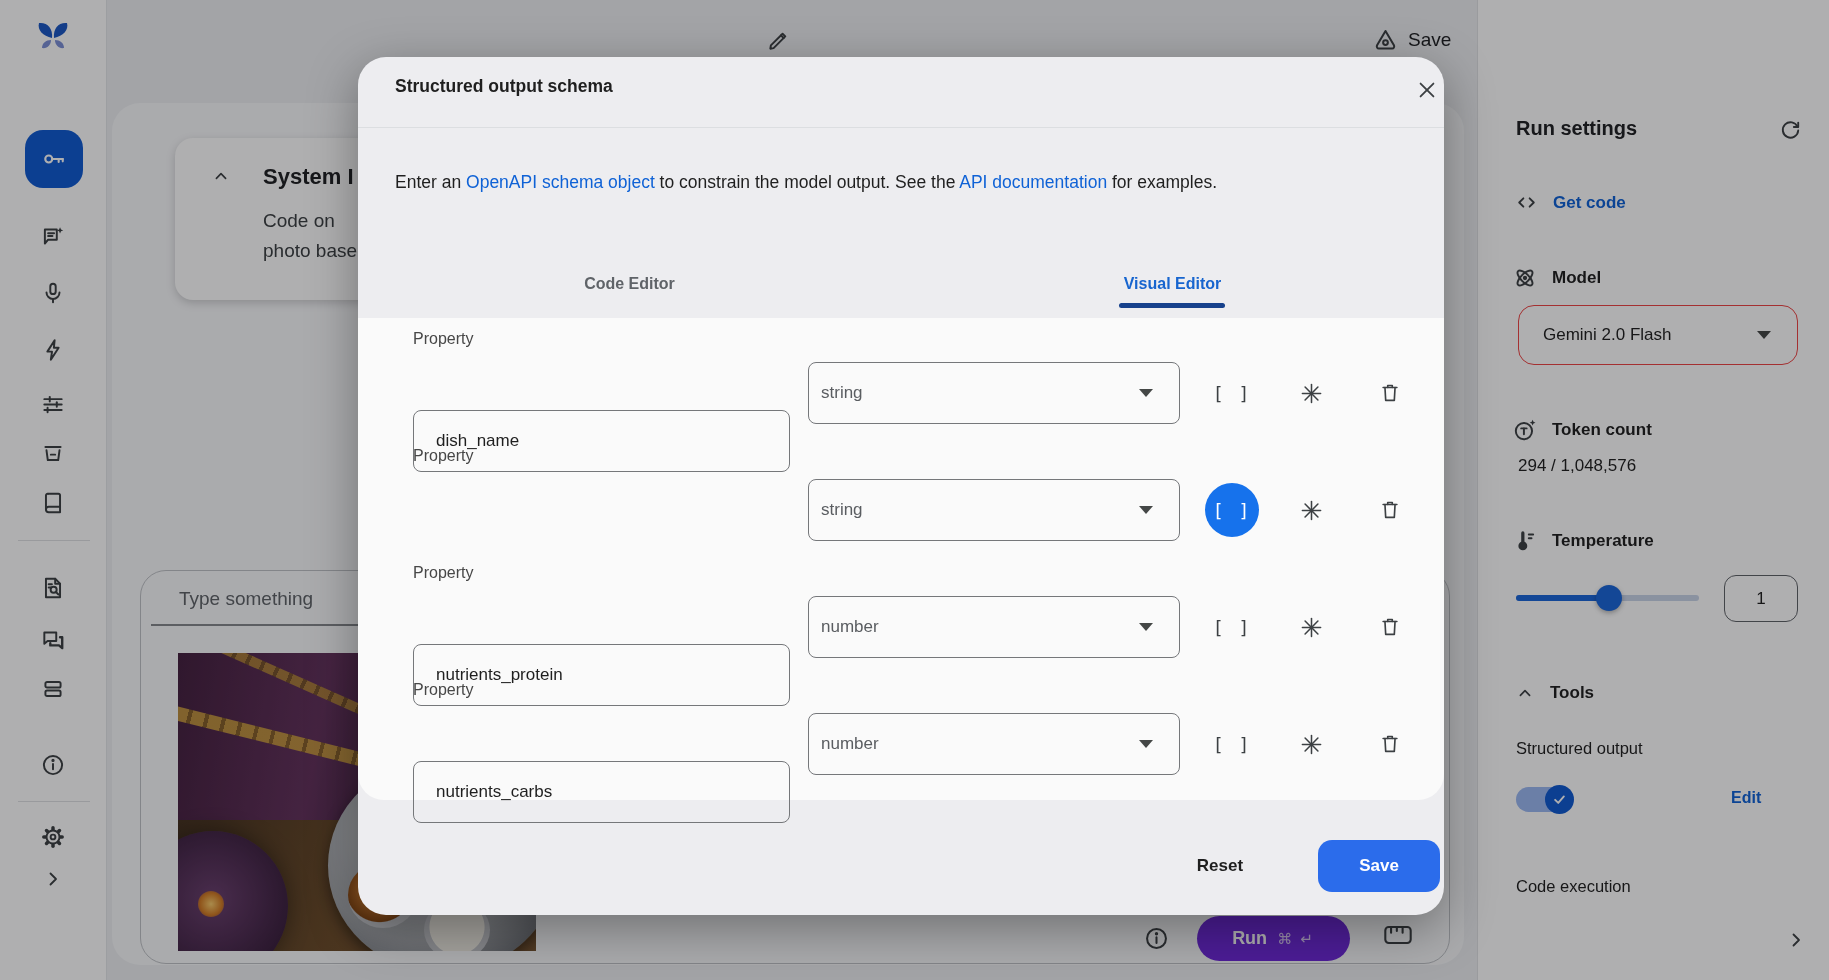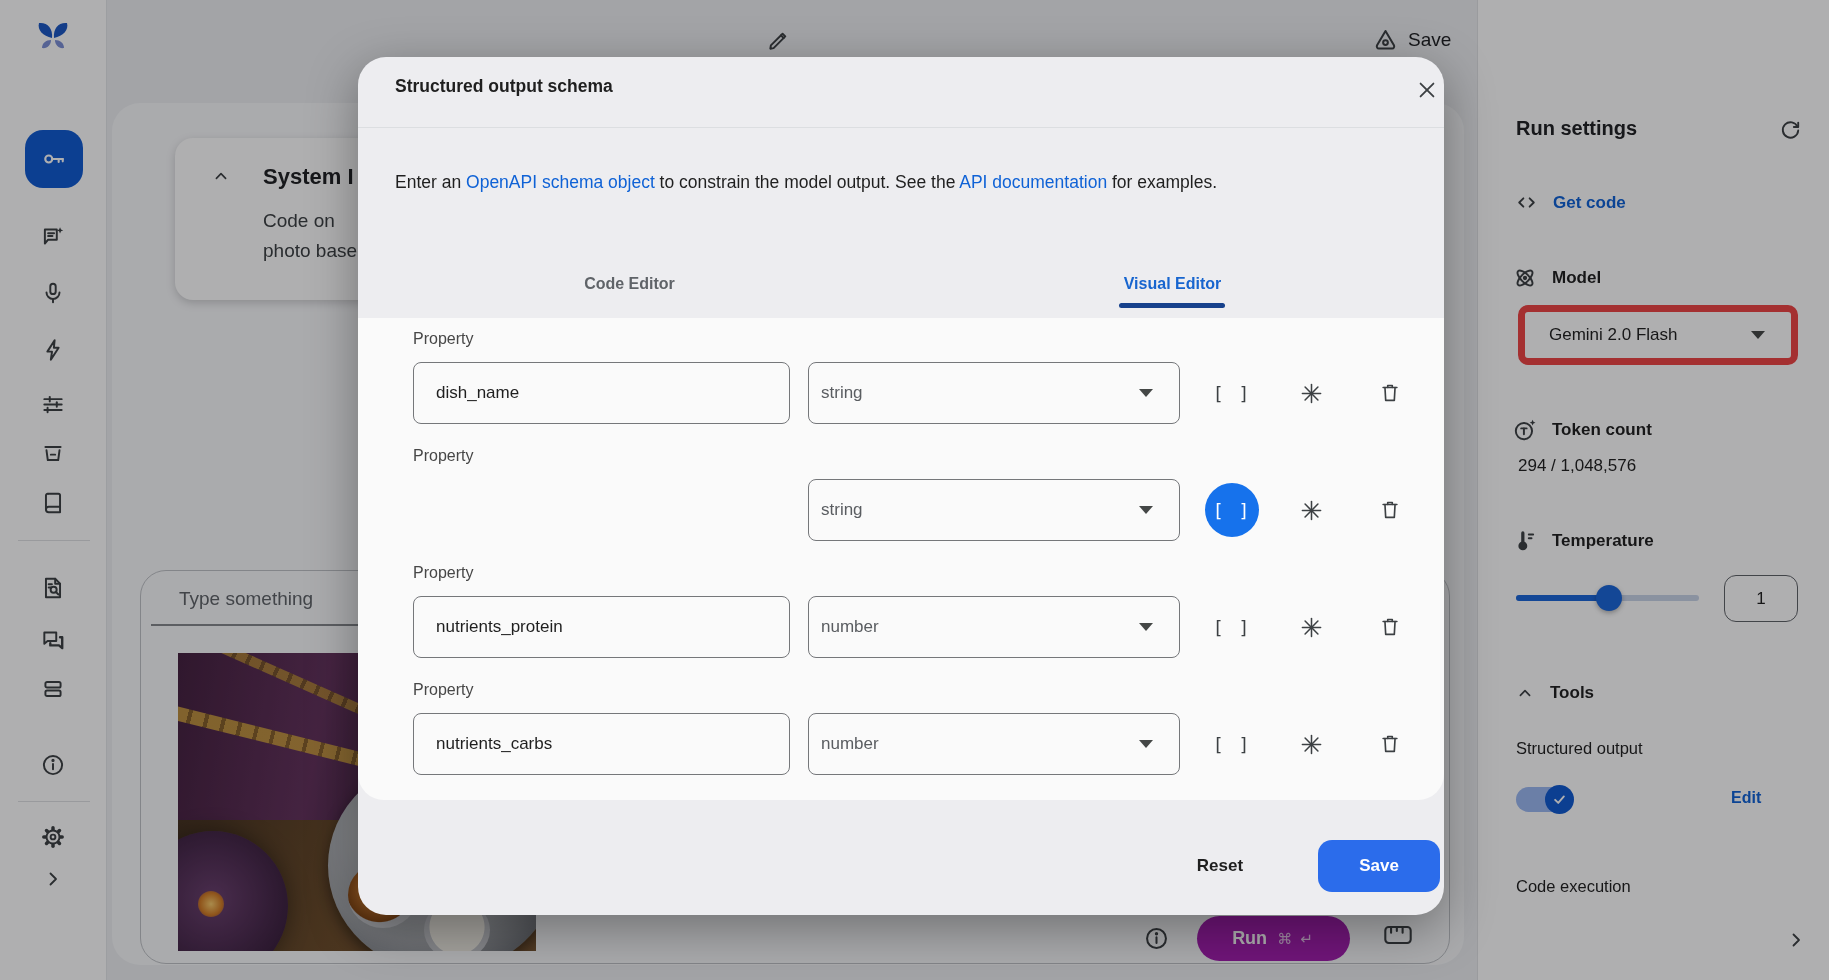--- a/index.html
+++ b/index.html
@@ -39,29 +39,29 @@
   .plate{position:absolute;left:150px;top:105px;width:230px;height:215px;border-radius:50%;background:radial-gradient(circle at 40% 35%,#d9dadc,#a4a7ab 55%,#6d7075 78%,#4a4c50 100%);box-shadow:0 6px 14px rgba(0,0,0,.45);}
   .bowl{position:absolute;border-radius:50%;}
   .bowl.green{left:30px;top:28px;width:78px;height:72px;background:radial-gradient(circle at 50% 42%,#4a7a2e 0 58%,#c7c9cd 60%);}
   .lime{position:absolute;left:60px;top:42px;width:26px;height:18px;border-radius:50% 50% 10% 10%;background:#b9d45e;border:2px solid #7da33c;}
   .bowl.orange{left:20px;top:104px;width:70px;height:66px;background:radial-gradient(circle at 45% 40%,#c4742a 0 35%,#8a4a14 60%,#c7c9cd 62%);}
   .bowl.white{left:96px;top:142px;width:66px;height:60px;background:radial-gradient(circle at 50% 45%,#efece4 0 58%,#c0c2c6 60%);}
   .bowl.top{left:118px;top:-6px;width:66px;height:56px;background:radial-gradient(circle at 50% 55%,#b0541f 0 58%,#c7c9cd 60%);}
   .candle{position:absolute;left:-40px;top:178px;width:150px;height:150px;border-radius:50%;background:radial-gradient(circle at 50% 45%,#6a3f6e,#3a1f3d 72%);box-shadow:0 0 22px rgba(0,0,0,.4);}
   .flame{position:absolute;left:60px;top:60px;width:26px;height:26px;border-radius:50%;background:radial-gradient(circle,#f6c96b,#d07a24 60%,rgba(100,40,10,0));}
 
-  .run-btn{position:absolute;left:1197px;top:916px;width:153px;height:45px;border-radius:23px;background:#a21caf;color:#fff;display:flex;align-items:center;justify-content:center;gap:10px;font-size:18px;font-weight:700;}
+  .run-btn{position:absolute;left:1197px;top:916px;width:153px;height:45px;border-radius:23px;background:#6d28d9;color:#fff;display:flex;align-items:center;justify-content:center;gap:10px;font-size:18px;font-weight:700;}
   .run-sc{font-weight:400;font-size:15px;opacity:.75;letter-spacing:2px;}
 
   
   .right-panel{position:absolute;left:1477px;top:0;width:352px;height:980px;background:#ffffff;border-left:1px solid #e0e2e5;}
   .rp-title{position:absolute;left:38px;top:117px;font-size:20px;font-weight:700;color:#202124;}
   .rp-label{font-size:17px;font-weight:700;color:#1f1f1f;}
   .rp-row{position:absolute;display:flex;align-items:center;gap:14px;}
-  .rp-select{position:absolute;left:40px;top:305px;width:280px;height:60px;border-radius:10px;border:7px solid #ef4444;display:flex;align-items:center;}
+  .rp-select{position:absolute;left:40px;top:305px;width:280px;height:60px;border-radius:16px;border:1px solid #ef4444;display:flex;align-items:center;}
   .rp-select span{margin-left:24px;font-size:17px;color:#1f1f1f;}
   .caret{width:0;height:0;border-left:7px solid transparent;border-right:7px solid transparent;border-top:8px solid #444746;}
   .rp-select .caret{position:absolute;right:26px;}
   .tok-val{position:absolute;left:40px;top:456px;font-size:17px;color:#1f1f1f;}
   .slider-track{position:absolute;left:38px;top:595px;width:183px;height:6px;border-radius:3px;background:#c9d4e8;}
   .slider-fill{width:93px;height:6px;border-radius:3px;background:#1a66d9;}
   .slider-thumb{position:absolute;left:-13px;top:-10px;width:26px;height:26px;border-radius:50%;background:#1a66d9;box-shadow:0 2px 5px rgba(0,0,0,.3);}
   .temp-box{position:absolute;left:246px;top:575px;width:74px;height:47px;border-radius:12px;border:1px solid #5f6368;display:flex;align-items:center;justify-content:center;font-size:17px;color:#1f1f1f;}
   .so-label{position:absolute;left:38px;top:739px;font-size:16.5px;color:#1f1f1f;}
   .toggle{position:absolute;left:38px;top:787px;width:56px;height:25px;border-radius:13px;background:#9bb8f2;}
@@ -76,21 +76,21 @@
   .m-title{position:absolute;left:37px;top:19px;font-size:17.5px;font-weight:700;color:#1f1f1f;}
   .m-close{position:absolute;left:1047px;top:11px;width:44px;height:44px;display:flex;align-items:center;justify-content:center;cursor:pointer;}
   .m-div{position:absolute;left:0;top:70px;width:1086px;height:1px;background:#dcdee1;}
   .m-desc{position:absolute;left:37px;top:110px;width:1020px;font-size:17.5px;color:#1f1f1f;line-height:30px;white-space:nowrap;}
   .m-desc a{color:#0f62d6;text-decoration:none;}
   .tab{position:absolute;top:210px;width:543px;height:34px;display:flex;align-items:center;justify-content:center;font-size:16px;font-weight:700;color:#5f6368;cursor:pointer;}
   .tab.active{color:#1765cf;}
   .tab-underline{position:absolute;left:761px;top:246px;width:106px;height:5px;border-radius:3px;background:#17418c;}
   .props{position:absolute;left:0;top:261px;width:1086px;height:482px;background:#fafafa;border-radius:0 0 26px 26px;}
   .prop-label{position:absolute;left:55px;font-size:16px;color:#474747;}
-  .prop-name{position:absolute;left:55px;width:377px;height:62px;border-radius:8px;border:1.4px solid #75777a;background:transparent;padding:0 22px;font-size:17px;color:#1f1f1f;outline:none;}
+  .prop-name{position:absolute;left:55px;width:377px;height:62px;border-radius:8px;border:1.4px solid #75777a;background:transparent;padding:0 22px;font-size:17px;color:#1f1f1f;outline:none;margin-top:48px;}
   .prop-type{position:absolute;left:450px;width:372px;height:62px;border-radius:8px;border:1.4px solid #75777a;display:flex;align-items:center;cursor:pointer;}
   .prop-type span{margin-left:12px;font-size:17px;color:#5a5d61;}
   .prop-type .caret{position:absolute;right:26px;}
   .bracket-btn{position:absolute;left:847px;width:54px;height:54px;border-radius:50%;display:flex;align-items:center;justify-content:center;font-family:"DejaVu Sans Mono","Liberation Mono",monospace;font-size:18px;letter-spacing:2px;color:#3c4043;cursor:pointer;}
   .bracket-btn.active{background:#1672ec;color:#ffffff;}
   .icon-btn{position:absolute;width:44px;height:44px;display:flex;align-items:center;justify-content:center;cursor:pointer;}
   .m-reset{position:absolute;left:802px;top:783px;width:120px;height:52px;display:flex;align-items:center;justify-content:center;font-size:17px;font-weight:700;color:#1f1f1f;cursor:pointer;}
   .m-save{position:absolute;left:960px;top:783px;width:122px;height:52px;border-radius:14px;background:#2b6ceb;display:flex;align-items:center;justify-content:center;font-size:17px;font-weight:700;color:#ffffff;cursor:pointer;}
 </style>
 </head>

